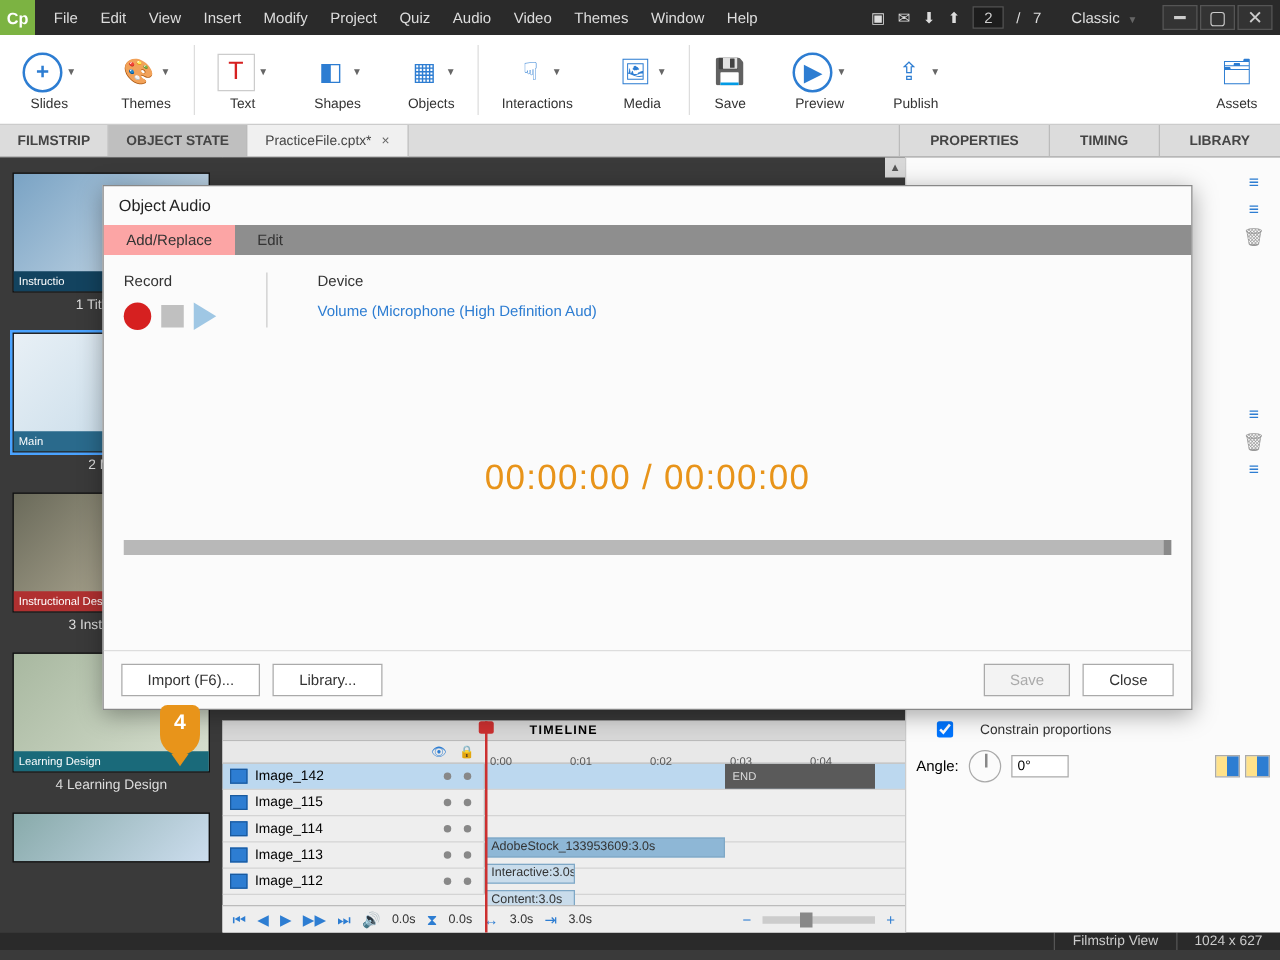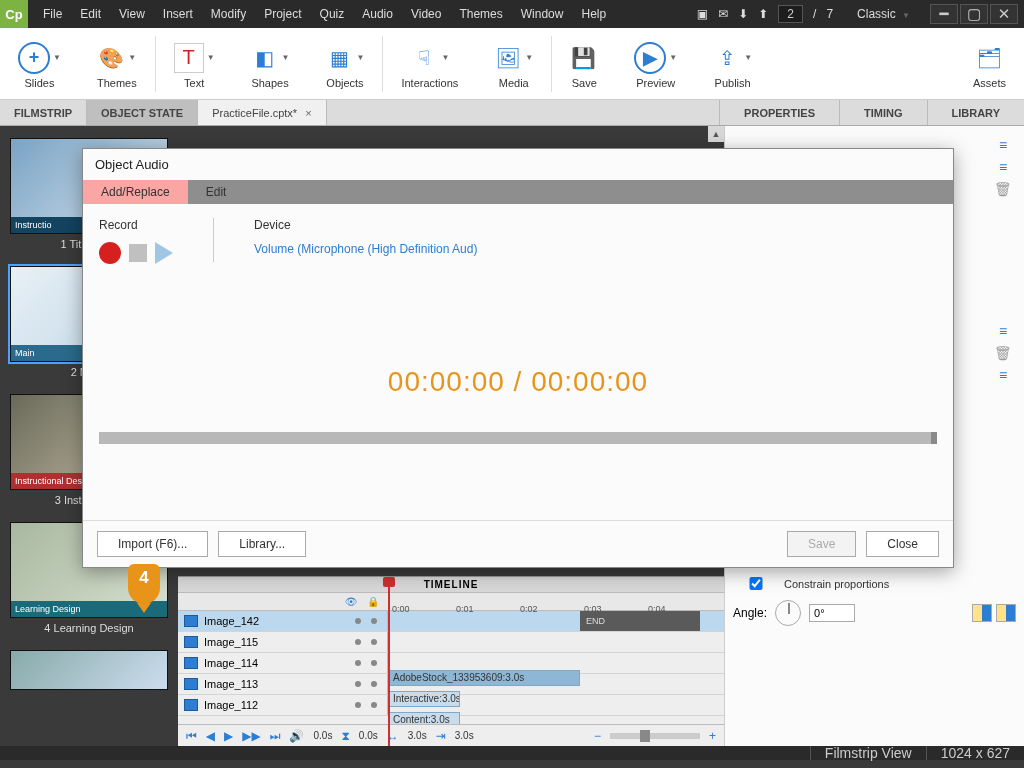--- a/index.html
+++ b/index.html
@@ -107,21 +107,21 @@
   .rp-lower { position:absolute; bottom:120px; left:8px; right:8px;}
   .rp-lower .chk { display:flex; align-items:flex-end; gap:5px; font-size:11px; color:#333; margin-bottom:10px;}
   .rp-lower .ang { display:flex; align-items:center; gap:8px; font-size:12px;}
   .rp-lower .dial { width:26px; height:26px; border:1px solid #aaa; border-radius:50%; position:relative;}
   .rp-lower .dial::after{content:"";position:absolute;left:12px;top:2px;width:2px;height:11px;background:#888;}
   .rp-lower input { width:46px; border:1px solid #aaa; padding:2px 4px; font-size:11px;}
   .rp-lower .flip { margin-left:auto; display:flex; gap:4px;}
   .rp-lower .flip div{width:20px;height:18px;border:1px solid #aaa;background:linear-gradient(90deg,#ffe28a 50%,#2d7dd2 50%);}
 
   
-  .status { height:14px; background:#2a2a2a; color:#ccc; display:flex; align-items:center; font-size:14px;}
+  .status { height:14px; background:#2a2a2a; color:#ccc; display:flex; align-items:center; font-size:11px;}
   .status .sp { flex:1;}
   .status .cell { border-left:1px solid #555; padding:0 14px; height:100%; display:flex; align-items:center;}
 </style>
 </head>
 <body>
 
 <div class="titlebar">
   <div class="app-logo">Cp</div>
   <div class="menubar">
     <span>File</span>

